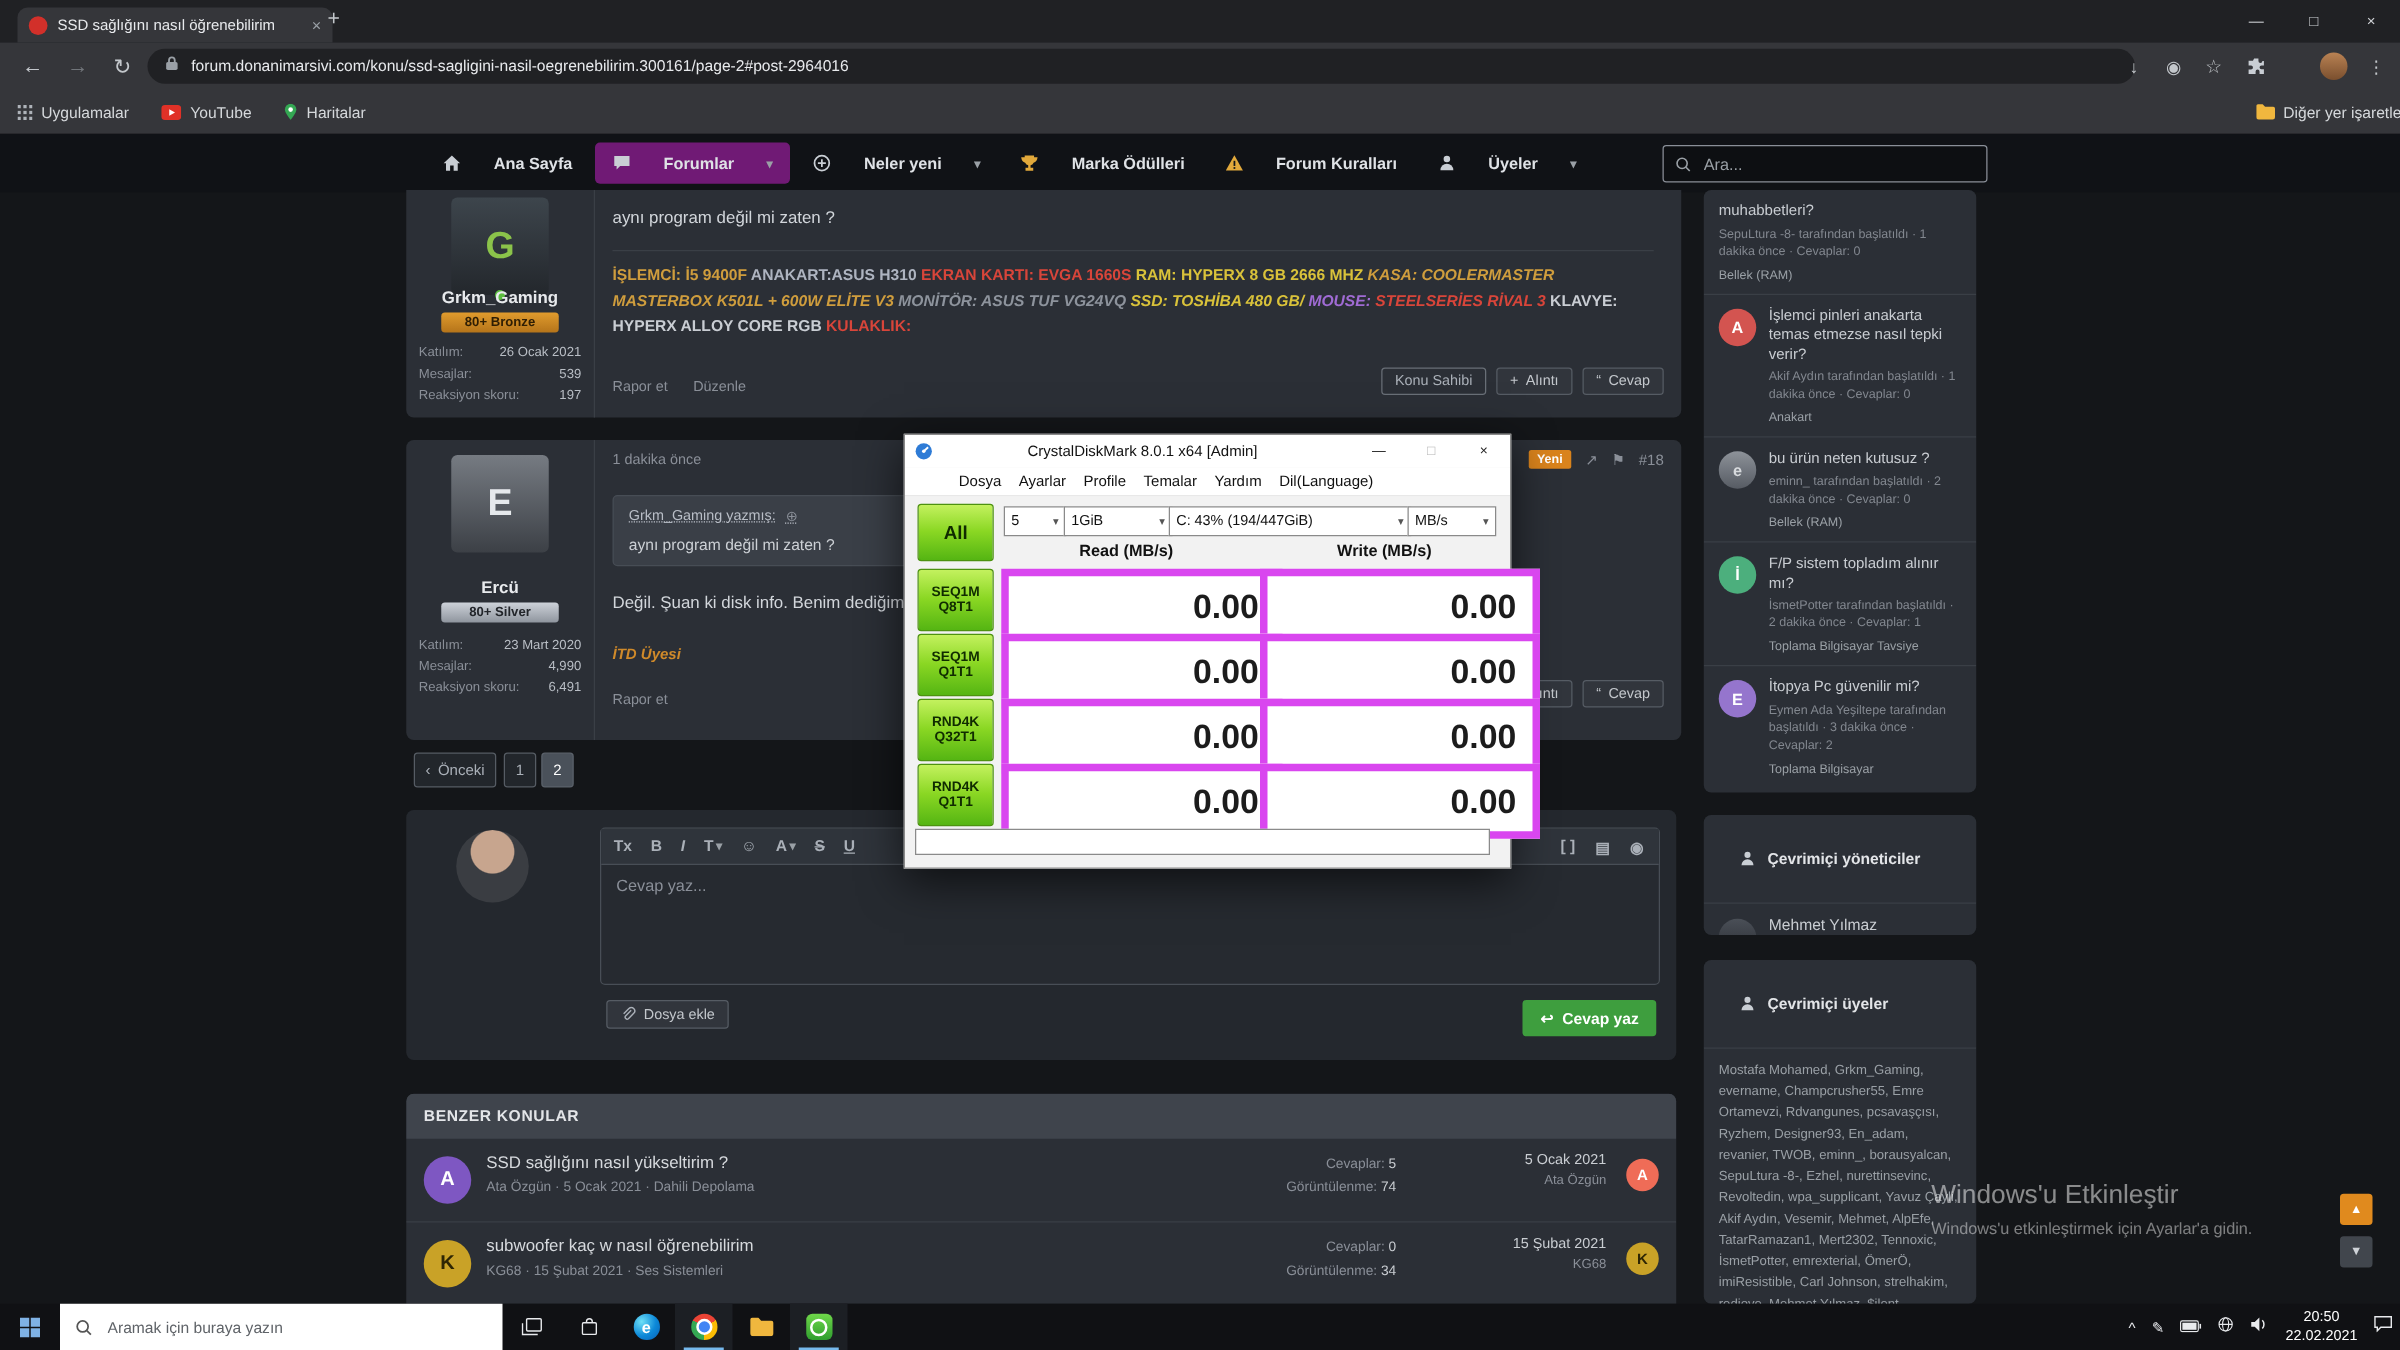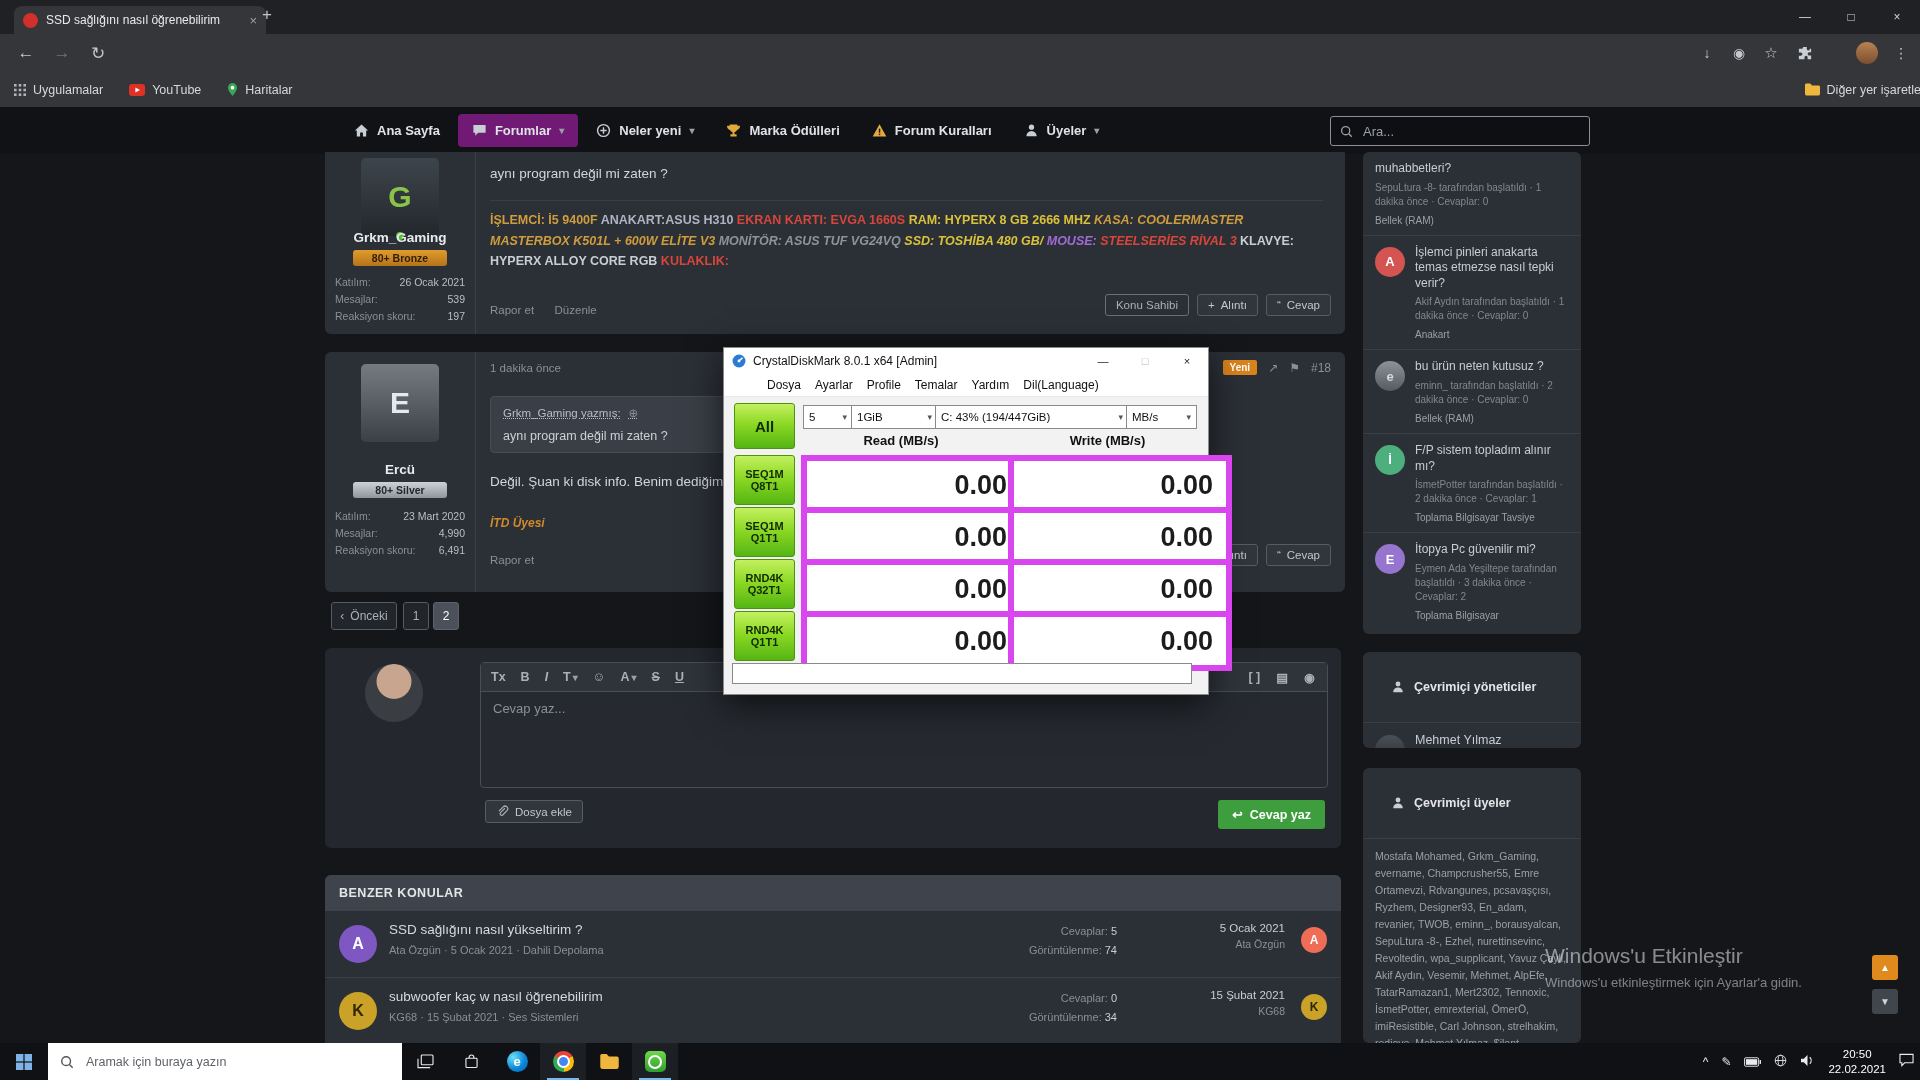--- a/index.html
+++ b/index.html
@@ -21,21 +21,21 @@
   .url-text{font-size:12.5px;color:#e8eaed;white-space:nowrap;}
   .tbicon{position:absolute;top:0;height:38px;width:30px;display:flex;align-items:center;justify-content:center;color:#c3c7cb;font-size:14px;}
   .tb-avatar{position:absolute;left:1856px;top:8px;width:22px;height:22px;border-radius:50%;background:linear-gradient(#b98253,#7a4f2e);}
   .bookmarks{position:absolute;top:72px;left:0;width:1920px;height:35px;background:#35363a;border-bottom:1px solid #26272b;display:flex;align-items:center;padding:0 14px;gap:10px;font-size:12.5px;color:#d5d8db;}
   .bm{display:flex;align-items:center;gap:7px;margin-right:16px;}
   .bm-right{margin-left:auto;display:flex;align-items:center;gap:7px;margin-right:6px;}
 
   
   .forumnav{position:absolute;top:107px;left:0;width:1920px;height:47px;background:#101216;}
   .fnav{position:absolute;top:7px;left:340px;display:flex;gap:4px;}
-  .fnav-item{display:flex;align-items:center;gap:8px;color:#dfe2e6;font-size:13px;font-weight:bold;padding:9px 14px;border-radius:4px;}
+  .fnav-item{display:flex;align-items:center;gap:26px;color:#dfe2e6;font-size:13px;font-weight:bold;padding:9px 14px;border-radius:4px;}
   .fnav-item.active{background:#701a75;}
   .caret{color:#9aa0a6;font-size:10px;}
   .fsearch{position:absolute;right:330px;top:9px;width:240px;height:28px;border:1px solid #8a8f98;border-radius:3px;display:flex;align-items:center;padding:0 9px;gap:8px;background:#0d0f12;}
   .fsearch input{background:transparent;border:0;outline:0;color:#c9cdd2;font-size:13px;width:180px;font-family:"Liberation Sans",sans-serif;}
   .fsearch input::placeholder{color:#9aa0a6;}
 
   .post{position:absolute;left:325px;width:1020px;background:#2b2f36;border-radius:6px;}
   .ucol{position:absolute;left:0;top:0;bottom:0;width:150px;border-right:1px solid #3a3f46;text-align:center;}
   .uavatar{position:absolute;left:36px;width:78px;height:78px;border-radius:5px;display:flex;align-items:center;justify-content:center;font-size:30px;font-weight:bold;color:#e6e9ec;}
   .uname{position:absolute;left:0;width:150px;text-align:center;font-size:13.5px;font-weight:bold;color:#e8eaed;}
@@ -86,21 +86,21 @@
   .savatar{position:absolute;left:12px;top:11px;width:30px;height:30px;border-radius:50%;display:flex;align-items:center;justify-content:center;color:#fff;font-size:13px;font-weight:bold;}
   .s-ind{margin-left:40px;}
   .s-title{font-size:12px;color:#c9cdd2;line-height:1.3;}
   .s-meta{font-size:10px;color:#82878f;margin-top:4px;line-height:1.4;}
   .s-forum{font-size:10px;color:#9aa0a6;margin-top:6px;}
   .whead{display:flex;align-items:center;gap:9px;font-weight:bold;font-size:12.5px;color:#e3e5e8;padding:28px;border-bottom:1px solid #3a3f46;}
   .mlist{padding:9px 12px;font-size:10.5px;line-height:1.62;color:#9aa0a6;}
 
   
   .cdm{position:absolute;left:723px;top:347px;width:484px;height:346px;background:#f2f2f2;border:1px solid #8a8a8a;box-shadow:0 10px 34px rgba(0,0,0,.65);z-index:50;}
-  .cdm-title{height:26px;background:#fff;display:flex;align-items:center;padding-left:8px;gap:7px;}
+  .cdm-title{height:26px;background:#fff;display:flex;align-items:center;padding-left:8px;gap:7px;text-align:center;}
   .cdm-title-text{font-size:12px;color:#111;flex:1;}
   .cdm-ctrl{width:42px;height:26px;display:flex;align-items:center;justify-content:center;font-size:11px;color:#222;}
   .cdm-menu{height:22px;background:#fff;display:flex;align-items:center;font-size:12px;color:#111;border-bottom:1px solid #e8e8e8;padding-left:36px;}
   .cdm-menu span{padding:0 7px;}
   .gbtn{position:absolute;background:linear-gradient(#c3f15e,#8ad723 48%,#55b513);border:1px solid #4d9210;border-radius:3px;display:flex;flex-direction:column;align-items:center;justify-content:center;font-weight:bold;color:#102b00;}
   .combo{position:absolute;top:57px;height:22px;background:#fff;border:1px solid #8a8a8a;font-size:11.5px;color:#111;display:flex;align-items:center;justify-content:space-between;padding:0 5px;}
   .combo .caret{color:#555;font-size:9px;}
   .colhead{position:absolute;top:85px;font-size:13px;font-weight:bold;color:#111;text-align:center;}
   .valbox{position:absolute;height:48px;background:#fff;border:6px solid #d946ef;display:flex;align-items:center;justify-content:flex-end;padding-right:13px;font-size:27px;font-weight:bold;color:#1c1c1c;}
   .cdm-field{position:absolute;left:8px;top:315px;width:458px;height:19px;background:#fff;border:1px solid #8a8a8a;}
@@ -144,20 +144,27 @@
       <div>—</div>
       <div>□</div>
       <div>×</div>
     </div>
   </div>
 
   <div class="toolbar">
     <span class="navg" style="left:10px">←</span>
     <span class="navg" style="left:46px;color:#71757a">→</span>
     <span class="navg" style="left:82px">↻</span>
+    <div class="urlbar">
+      <span><svg width="11" height="13" viewBox="0 0 12 14">
+            <rect x="1" y="6" width="10" height="7" rx="1.5" fill="#9aa0a6"></rect>
+            <path d="M3.5 6V4.5a2.5 2.5 0 0 1 5 0V6" stroke="#9aa0a6" stroke-width="1.6" fill="none"></path>
+          </svg></span>
+      <span class="url-text">forum.donanimarsivi.com/konu/ssd-sagligini-nasil-oegrenebilirim.300161/page-2#post-2964016</span>
+    </div>
     <span class="tbicon" style="left:1692px">↓</span>
     <span class="tbicon" style="left:1724px">◉</span>
     <span class="tbicon" style="left:1756px;font-size:15px">☆</span>
     <span class="tbicon" style="left:1790px">
         <svg width="14" height="14" viewBox="0 0 16 16" fill="#c9ced4">
           <path d="M6 1h4v2.2a1.8 1.8 0 0 0 3.6 0H15v4h-2.2a1.8 1.8 0 0 0 0 3.6H15V15h-4v-2.2a1.8 1.8 0 0 0-3.6 0V15H1v-4h2.2a1.8 1.8 0 0 0 0-3.6H1V3h4z"></path>
         </svg>
       </span>
     <span class="tb-avatar"></span>
     <span class="tbicon" style="left:1886px">⋮</span>

